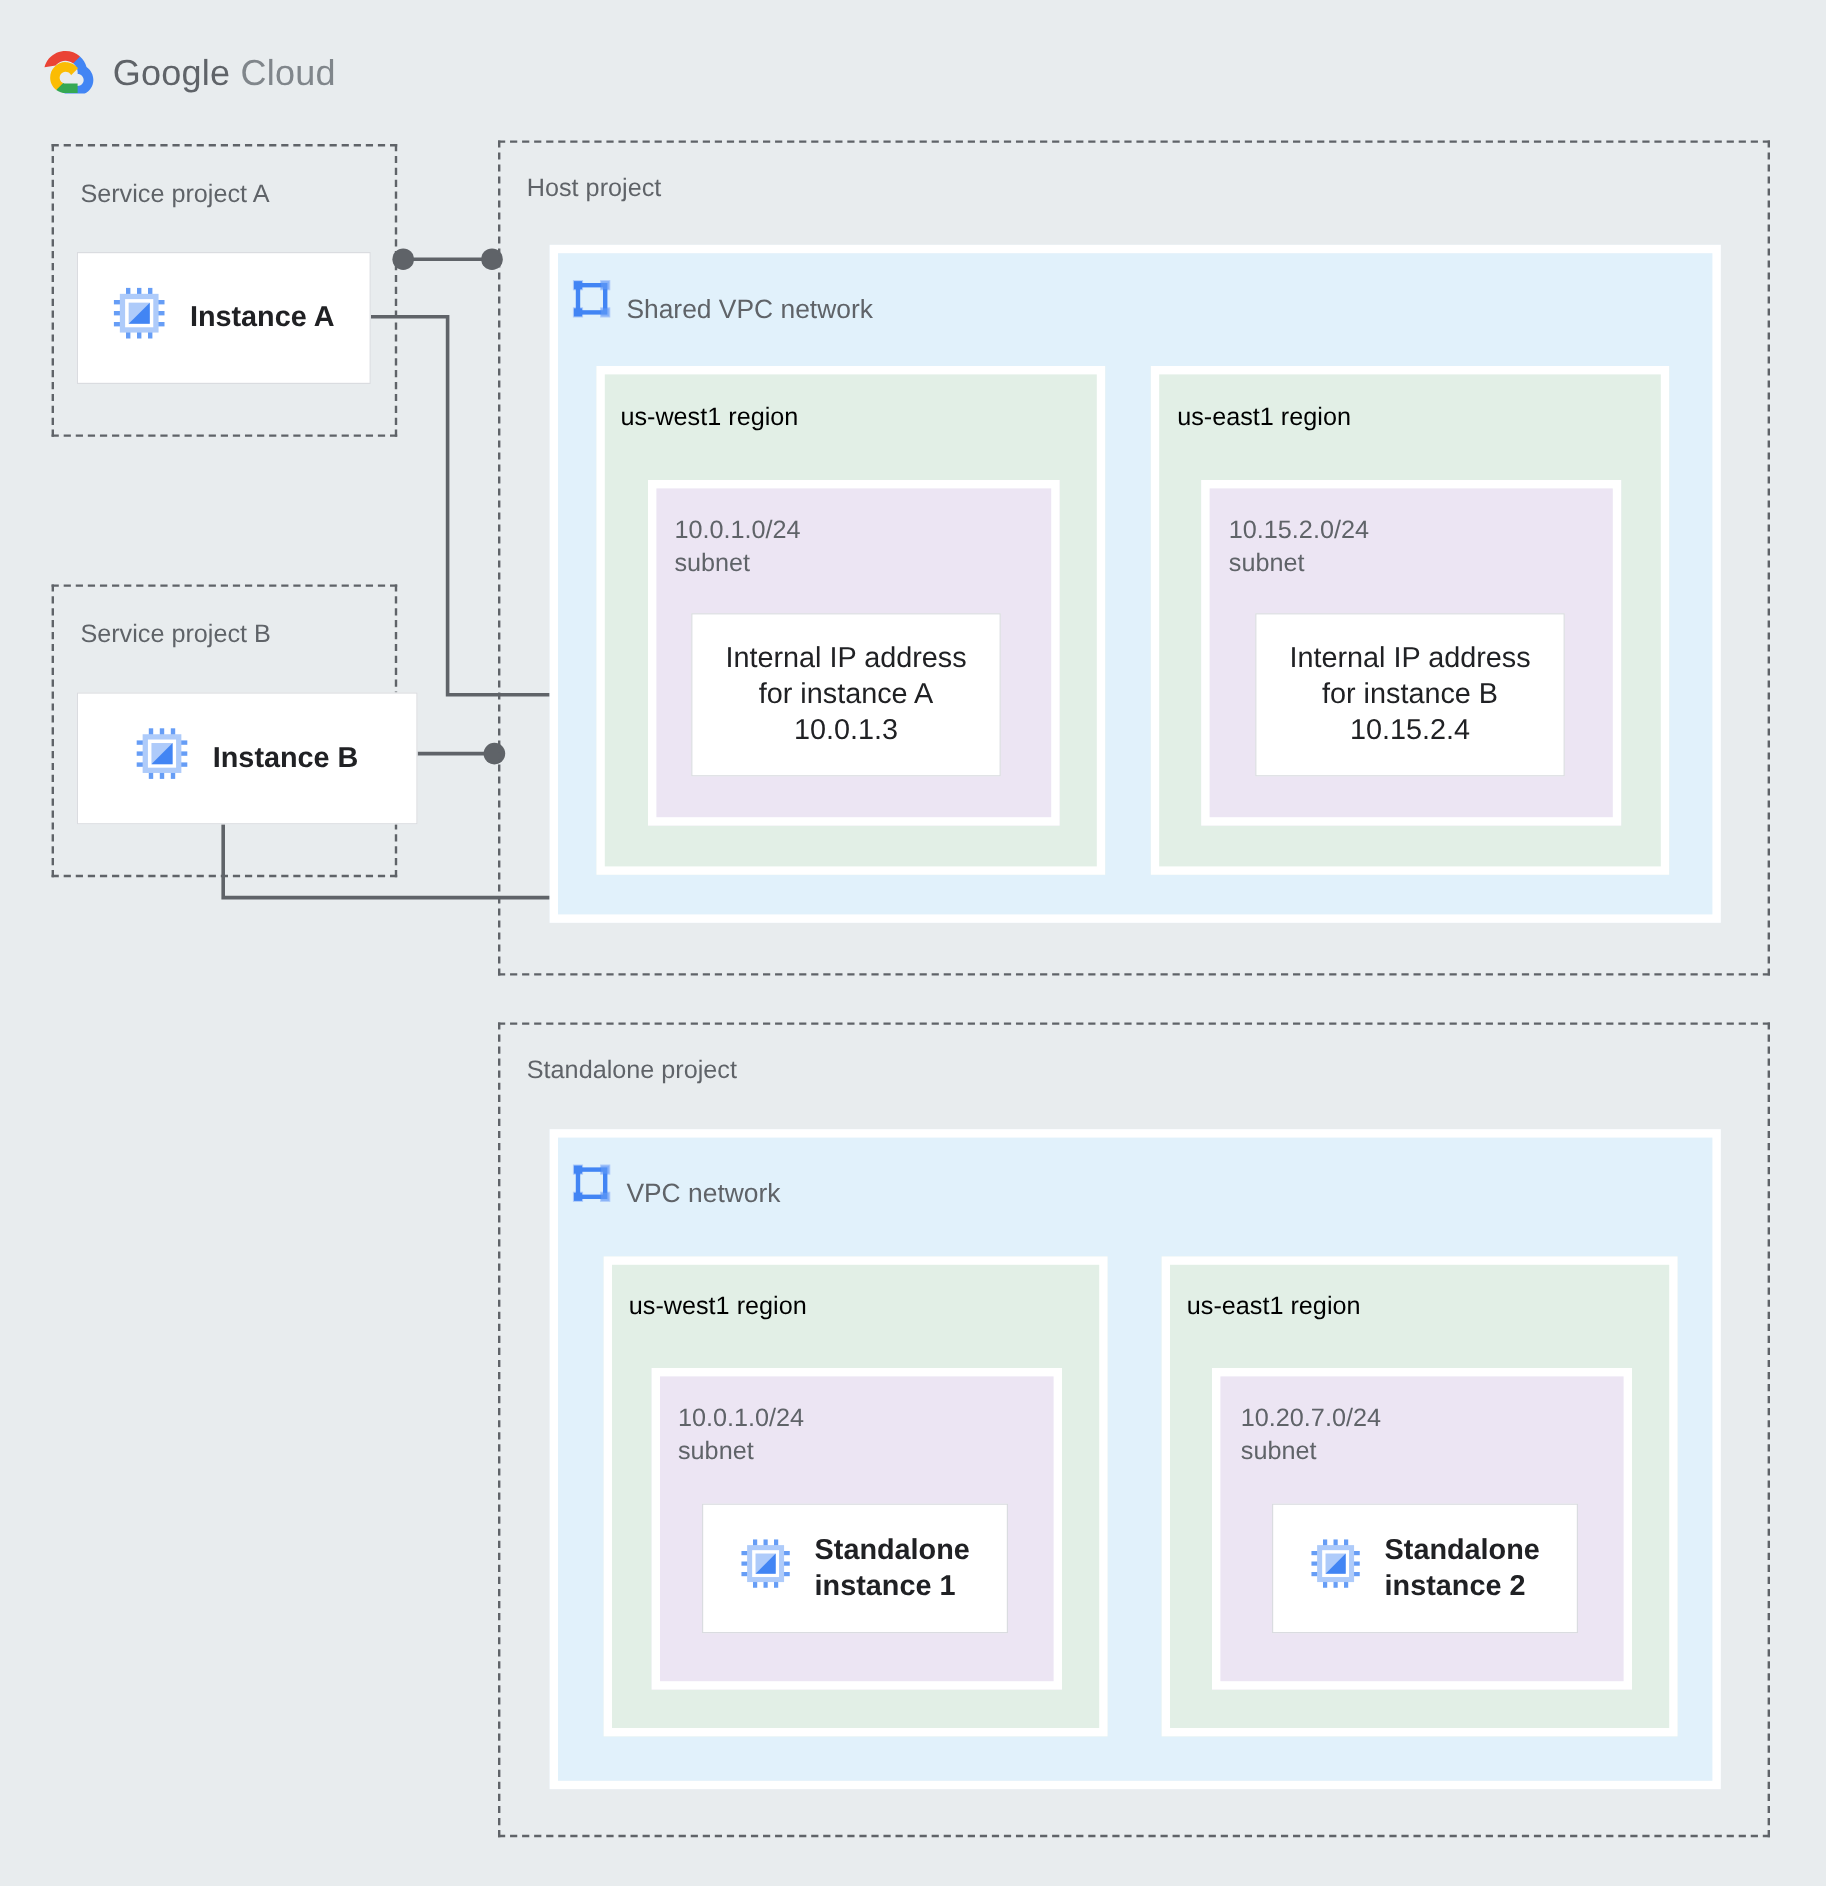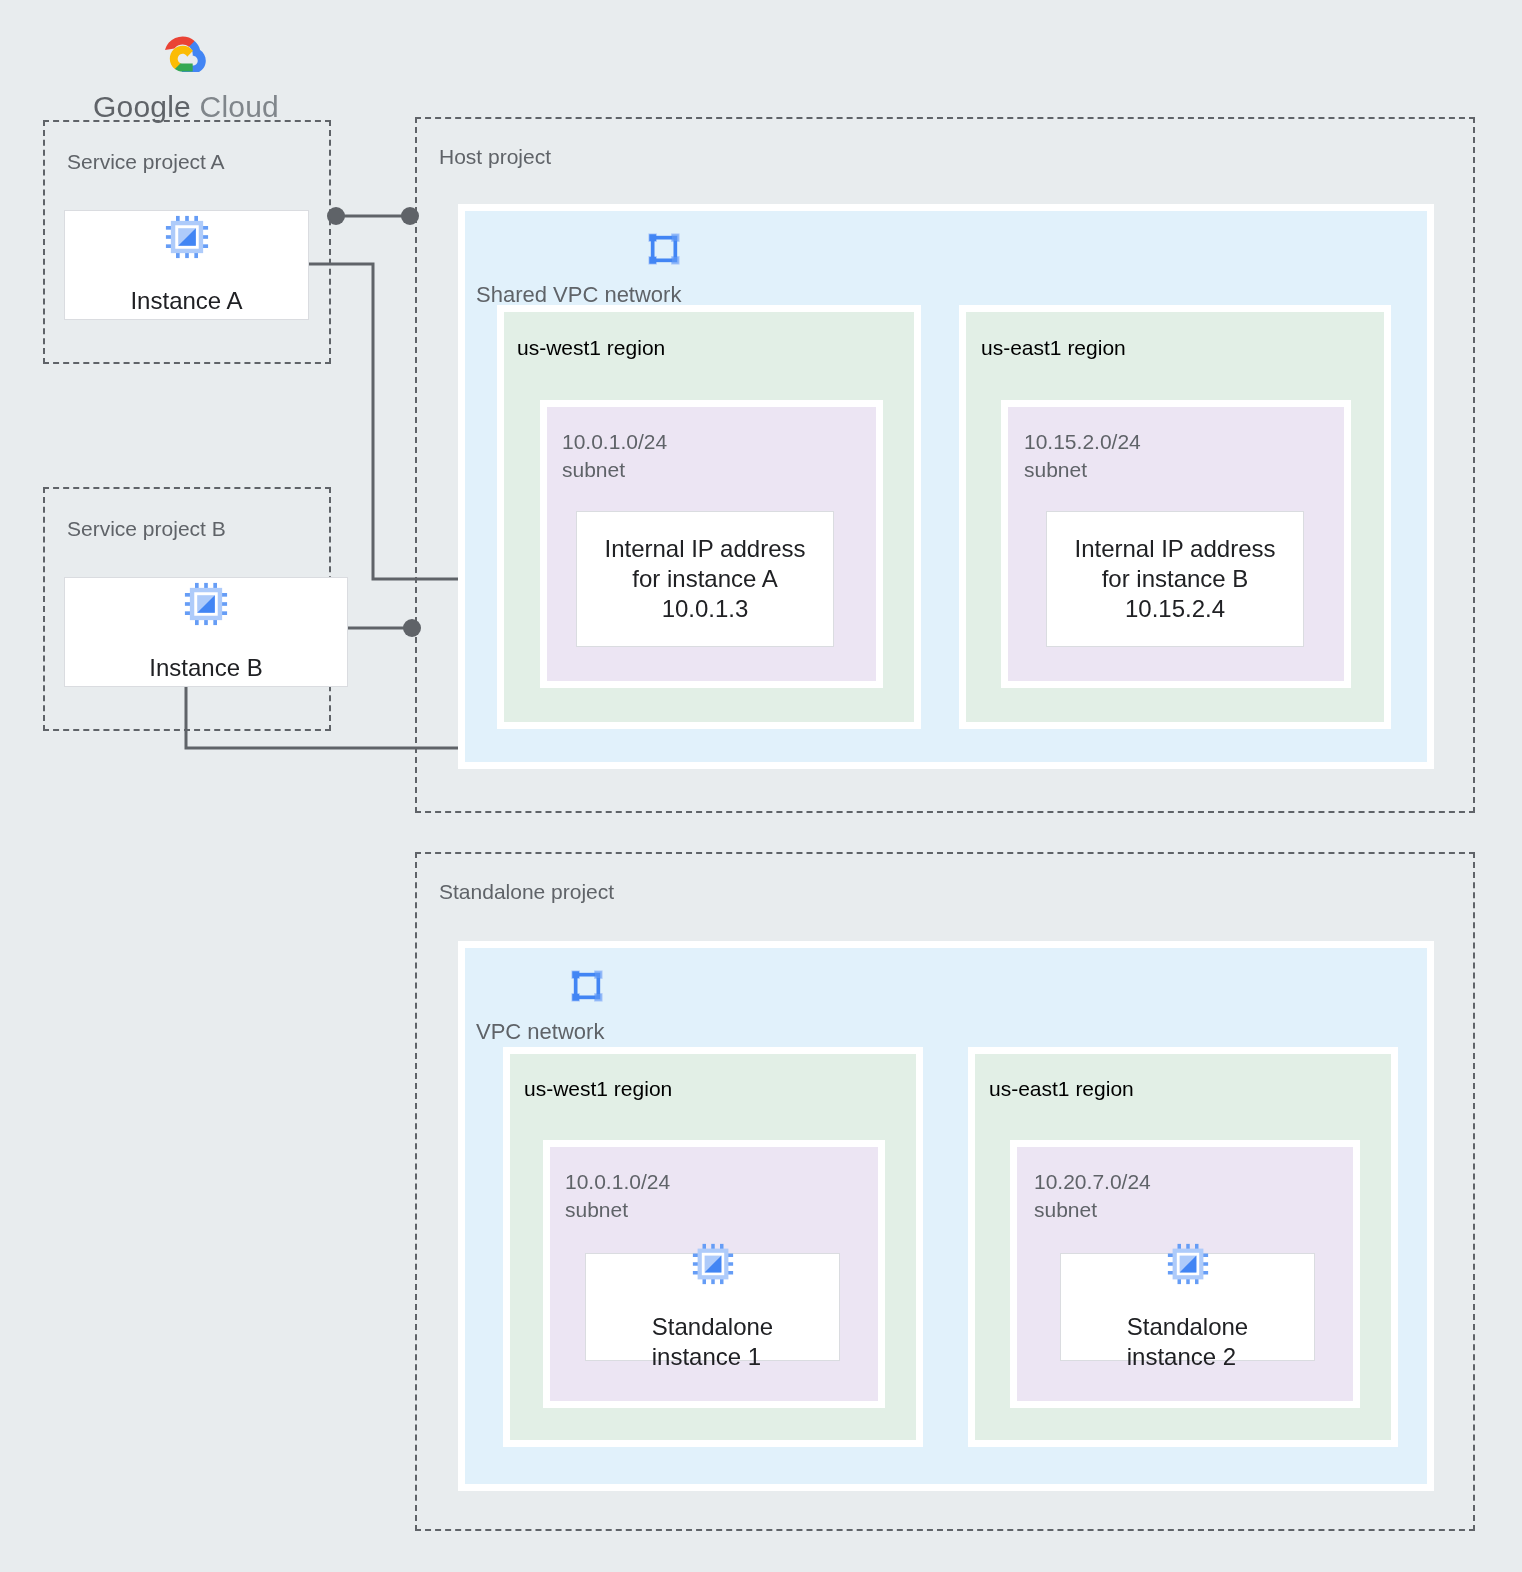--- a/index.html
+++ b/index.html
@@ -4,21 +4,21 @@
 <style>
   * { box-sizing: border-box; }
   html, body { margin:0; padding:0; }
   body {
     width:1522px; height:1572px;
     background:#e8ecee;
     font-family:"Liberation Sans", sans-serif;
     position:relative;
     overflow:hidden;
   }
-  .abs { position:absolute;flex-direction:column; }
+  .abs { position:absolute; }
 
   
   #logo-wrap { left:36px; top:36px; width:300px; height:52px; display:flex; align-items:center; gap:14px; }
   #logo-text { font-size:30px; color:#5f6368; letter-spacing:.2px; }
   #logo-text .light { color:#80868b; }
 
   
   .project {
     border:2px dashed #5f6368;
     background:transparent;
@@ -35,21 +35,21 @@
     background:#ffffff;
     border:1px solid #dadce0;
     display:flex;
     align-items:center;
     justify-content:center;
     color:#202124;
     font-size:24px;
     line-height:1.25;
     text-align:center;
   }
-  .node.with-icon { gap:20px; justify-content:center; }
+  .node.with-icon { gap:20px; justify-content:center;font-weight:bold; }
   .node .node-label { text-align:center; }
 
   
   .vpc {
     background:#e1f1fb;
     border:7px solid #ffffff;
   }
   .vpc-head { position:absolute; display:flex; align-items:flex-end; gap:12px; }
   .vpc-title { font-size:22px; color:#5f6368; white-space:nowrap; }
 

